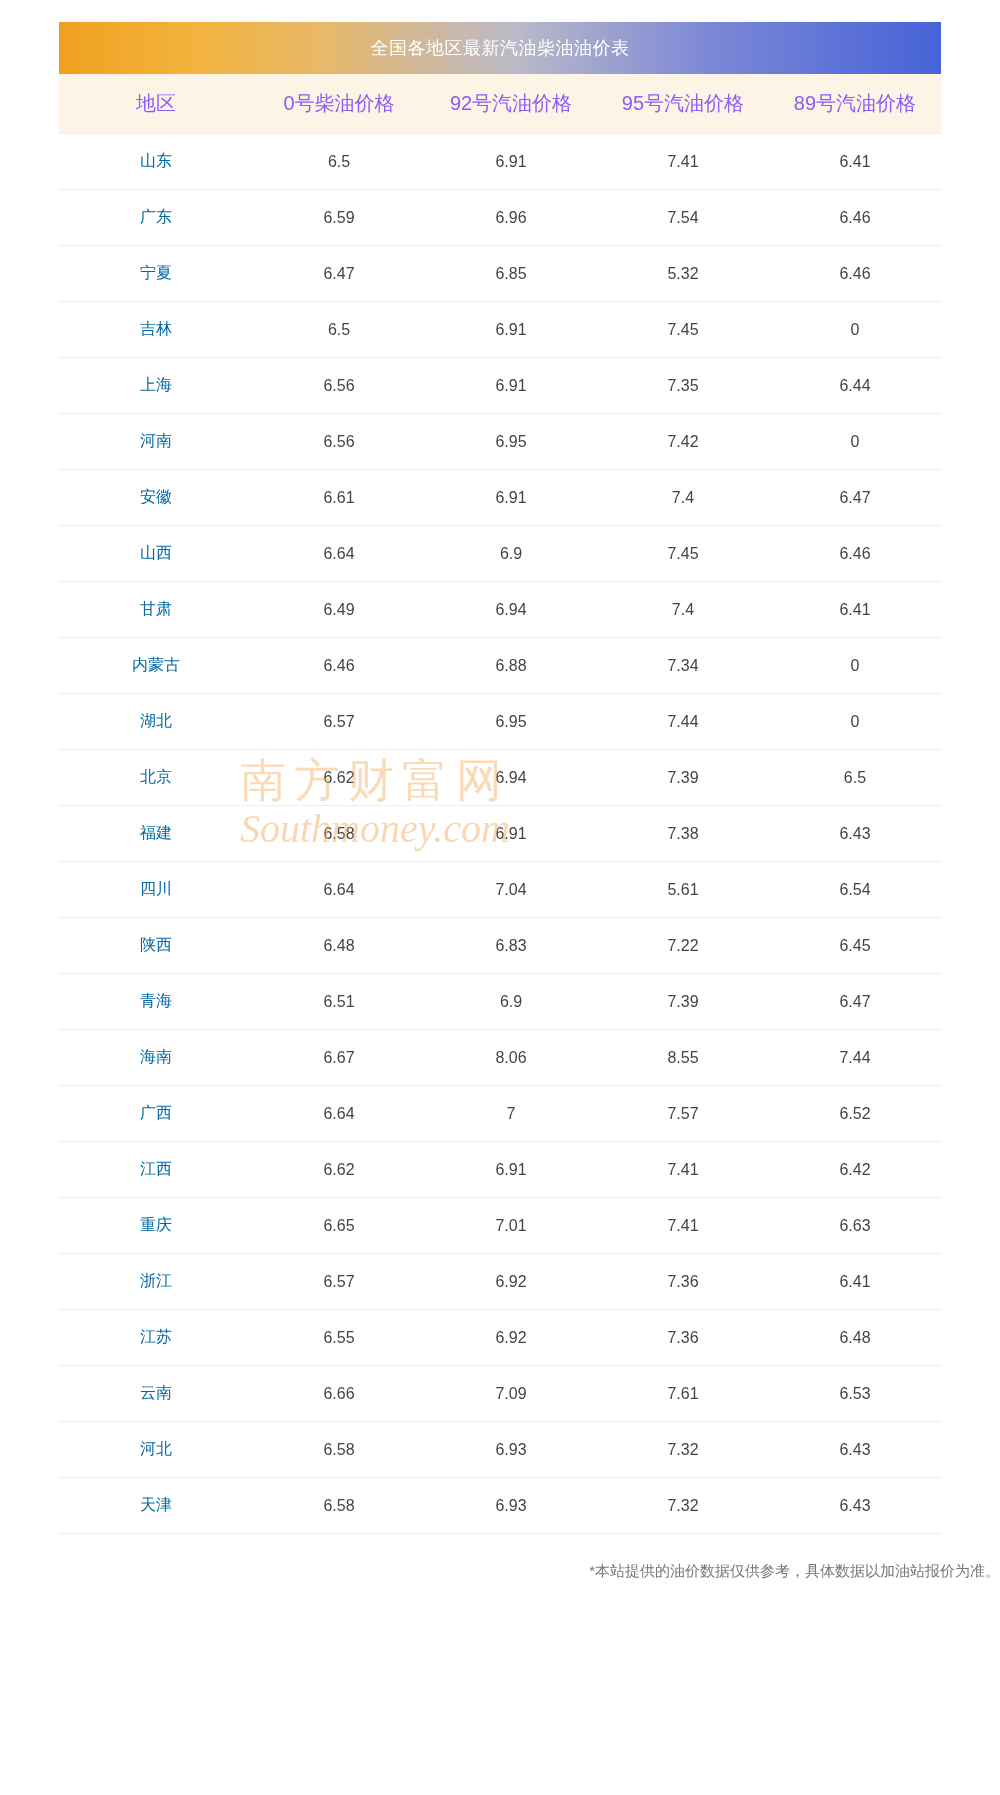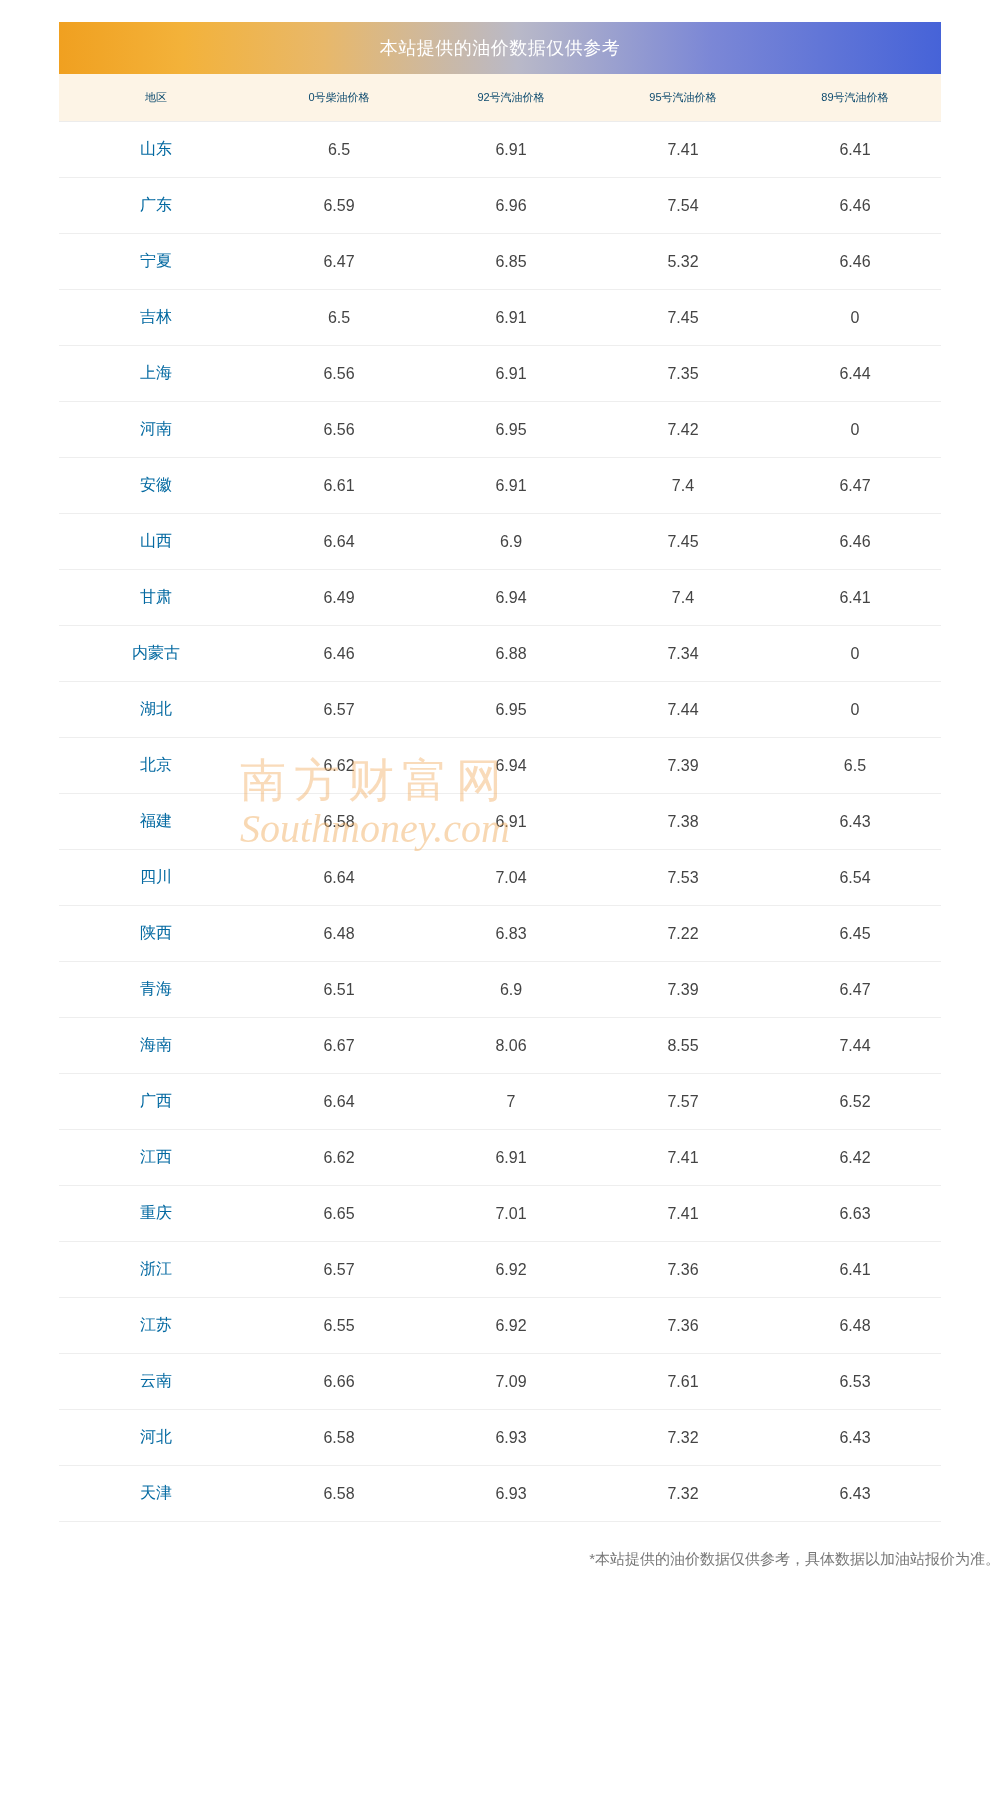--- a/index.html
+++ b/index.html
@@ -35,22 +35,22 @@
     color: #ffffff;
     font-size: 18px;
     font-weight: normal;
     text-align: center;
     padding: 14px 0 14px 0;
     letter-spacing: 0.5px;
     border: none;
   }
   .head-row th {
     background: #fdf4e6;
-    color: #0c4a6e;
-    font-size: 11px;
+    color: #8b5cf6;
+    font-size: 20px;
     font-weight: normal;
     text-align: center;
     padding: 16px 4px;
     border-bottom: 1px solid #ececec;
   }
   td {
     text-align: center;
     font-size: 16px;
     color: #444;
     padding: 17px 0;
@@ -103,21 +103,21 @@
     <table class="price-table">
       <colgroup>
         <col class="c-region">
         <col class="c-val">
         <col class="c-val">
         <col class="c-val">
         <col class="c-val">
       </colgroup>
       <thead>
         <tr class="title-row">
-          <th colspan="5">本站提供的油价数据仅供参考</th>
+          <th colspan="5">全国各地区最新汽油柴油油价表</th>
         </tr>
         <tr class="head-row">
           <th>地区</th>
           <th>0号柴油价格</th>
           <th>92号汽油价格</th>
           <th>95号汽油价格</th>
           <th>89号汽油价格</th>
         </tr>
       </thead>
       <tbody>
@@ -209,21 +209,21 @@
           <td class="region">福建</td>
           <td>6.58</td>
           <td>6.91</td>
           <td>7.38</td>
           <td>6.43</td>
         </tr>
         <tr>
           <td class="region">四川</td>
           <td>6.64</td>
           <td>7.04</td>
-          <td>7.53</td>
+          <td>5.61</td>
           <td>6.54</td>
         </tr>
         <tr>
           <td class="region">陕西</td>
           <td>6.48</td>
           <td>6.83</td>
           <td>7.22</td>
           <td>6.45</td>
         </tr>
         <tr>

